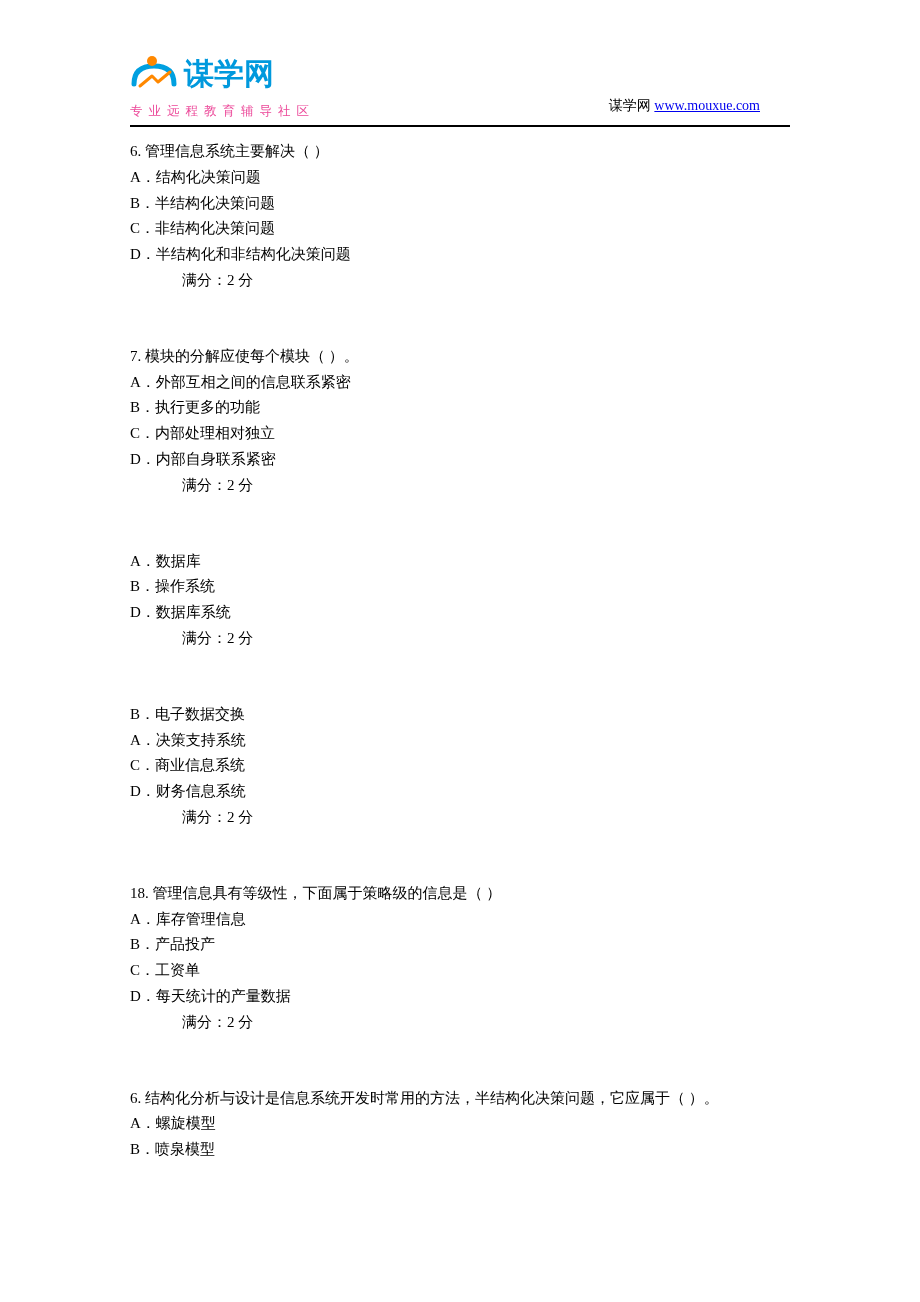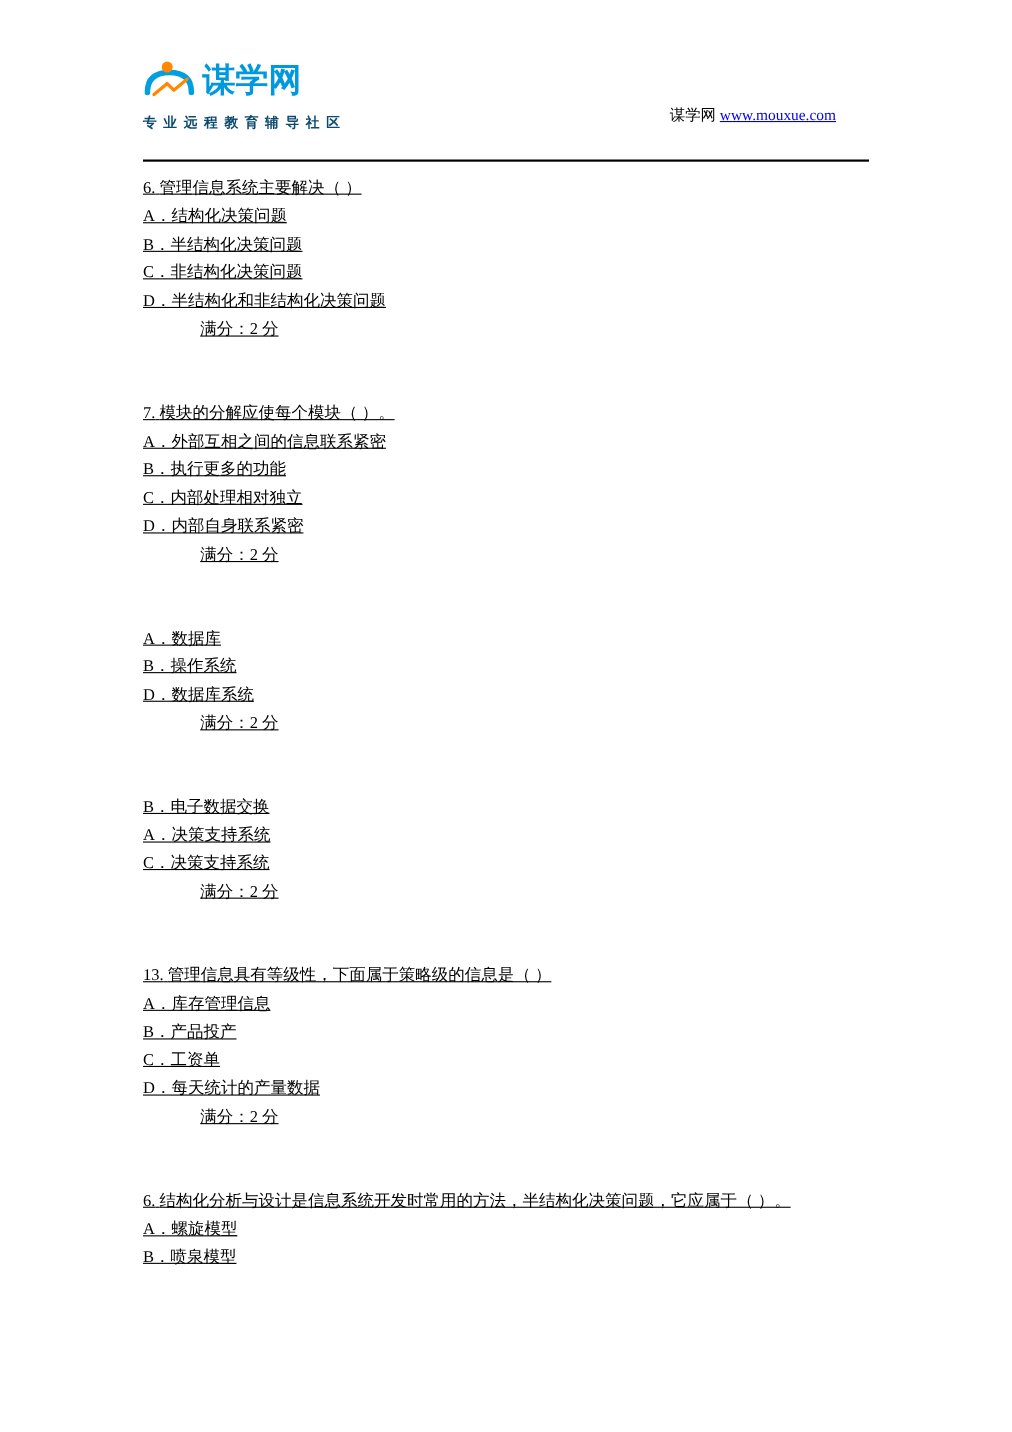--- a/index.html
+++ b/index.html
@@ -17,21 +17,21 @@
       padding: 0;
     }
     .page {
       padding: 50px 130px 60px 130px;
       position: relative;
     }
     .header {
       display: flex;
       align-items: flex-end;
       justify-content: space-between;
-      margin-bottom: 24px;
+      margin-bottom: 4px;
     }
     .logo-block {
       display: flex;
       flex-direction: column;
       align-items: flex-start;
     }
     .logo-top {
       display: flex;
       align-items: center;
       gap: 6px;
@@ -48,24 +48,24 @@
     .logo-text-cn {
       font-family: "Microsoft YaHei", sans-serif;
       font-size: 30px;
       font-weight: bold;
       color: #0099dd;
       letter-spacing: 0px;
     }
     .logo-tagline {
       font-family: "Microsoft YaHei", sans-serif;
       font-size: 12.5px;
-      color: #0c4a6e;
+      color: #ec4899;
       letter-spacing: 6px;
       margin-top: 3px;
-      font-weight: bold;
+      font-weight: normal;
     }
     .header-right {
       font-size: 14px;
       color: #000;
       padding-bottom: 4px;
       padding-right: 30px;
       text-align: right;
     }
     .header-right a {
       color: #0000ee;
@@ -78,21 +78,20 @@
     }
     .question {
       margin-bottom: 50px;
     }
     .question:last-child {
       margin-bottom: 0;
     }
     .q-line {
       margin: 0;
       line-height: 1.72;
-      text-decoration: underline;
     }
     .score-line {
       padding-left: 52px;
     }
   </style>
 </head>
 <body>
 
 <div class="page">
   <div class="header">
@@ -138,26 +137,27 @@
   <div class="question">
     <p class="q-line">A．数据库</p>
     <p class="q-line">B．操作系统</p>
     <p class="q-line">D．数据库系统</p>
     <p class="q-line score-line">满分：2  分</p>
   </div>
 
   <div class="question">
     <p class="q-line">B．电子数据交换</p>
     <p class="q-line">A．决策支持系统</p>
-    <p class="q-line">C．决策支持系统</p>
+    <p class="q-line">C．商业信息系统</p>
+    <p class="q-line">D．财务信息系统</p>
     <p class="q-line score-line">满分：2  分</p>
   </div>
 
   <div class="question">
-    <p class="q-line"><span>13.</span>  <span>管理信息具有等级性，下面属于策略级的信息是（ ）</span></p>
+    <p class="q-line"><span>18.</span>  <span>管理信息具有等级性，下面属于策略级的信息是（ ）</span></p>
     <p class="q-line">A．库存管理信息</p>
     <p class="q-line">B．产品投产</p>
     <p class="q-line">C．工资单</p>
     <p class="q-line">D．每天统计的产量数据</p>
     <p class="q-line score-line">满分：2  分</p>
   </div>
 
   <div class="question">
     <p class="q-line"><span>6.</span>  <span>结构化分析与设计是信息系统开发时常用的方法，半结构化决策问题，它应属于（ ）。</span></p>
     <p class="q-line">A．螺旋模型</p>

